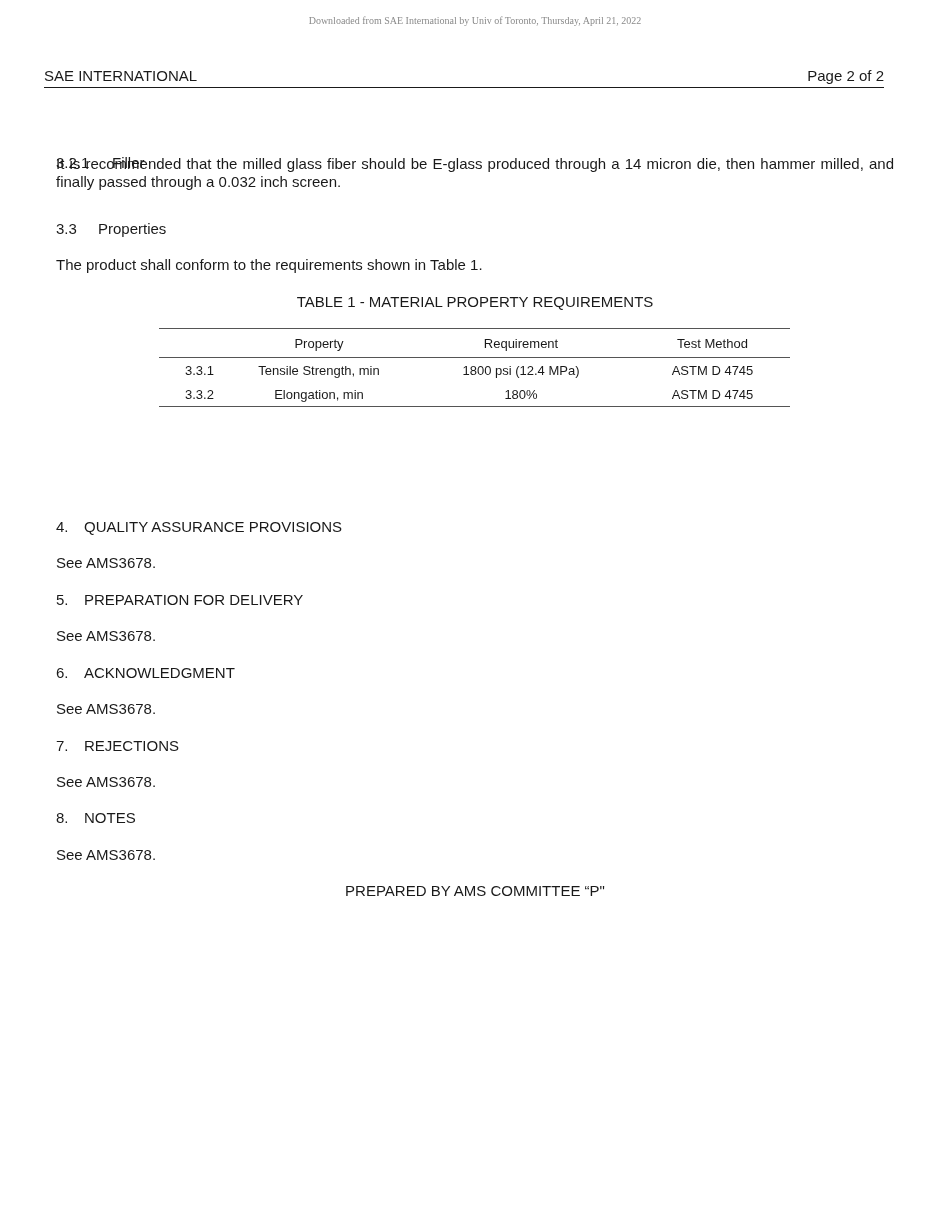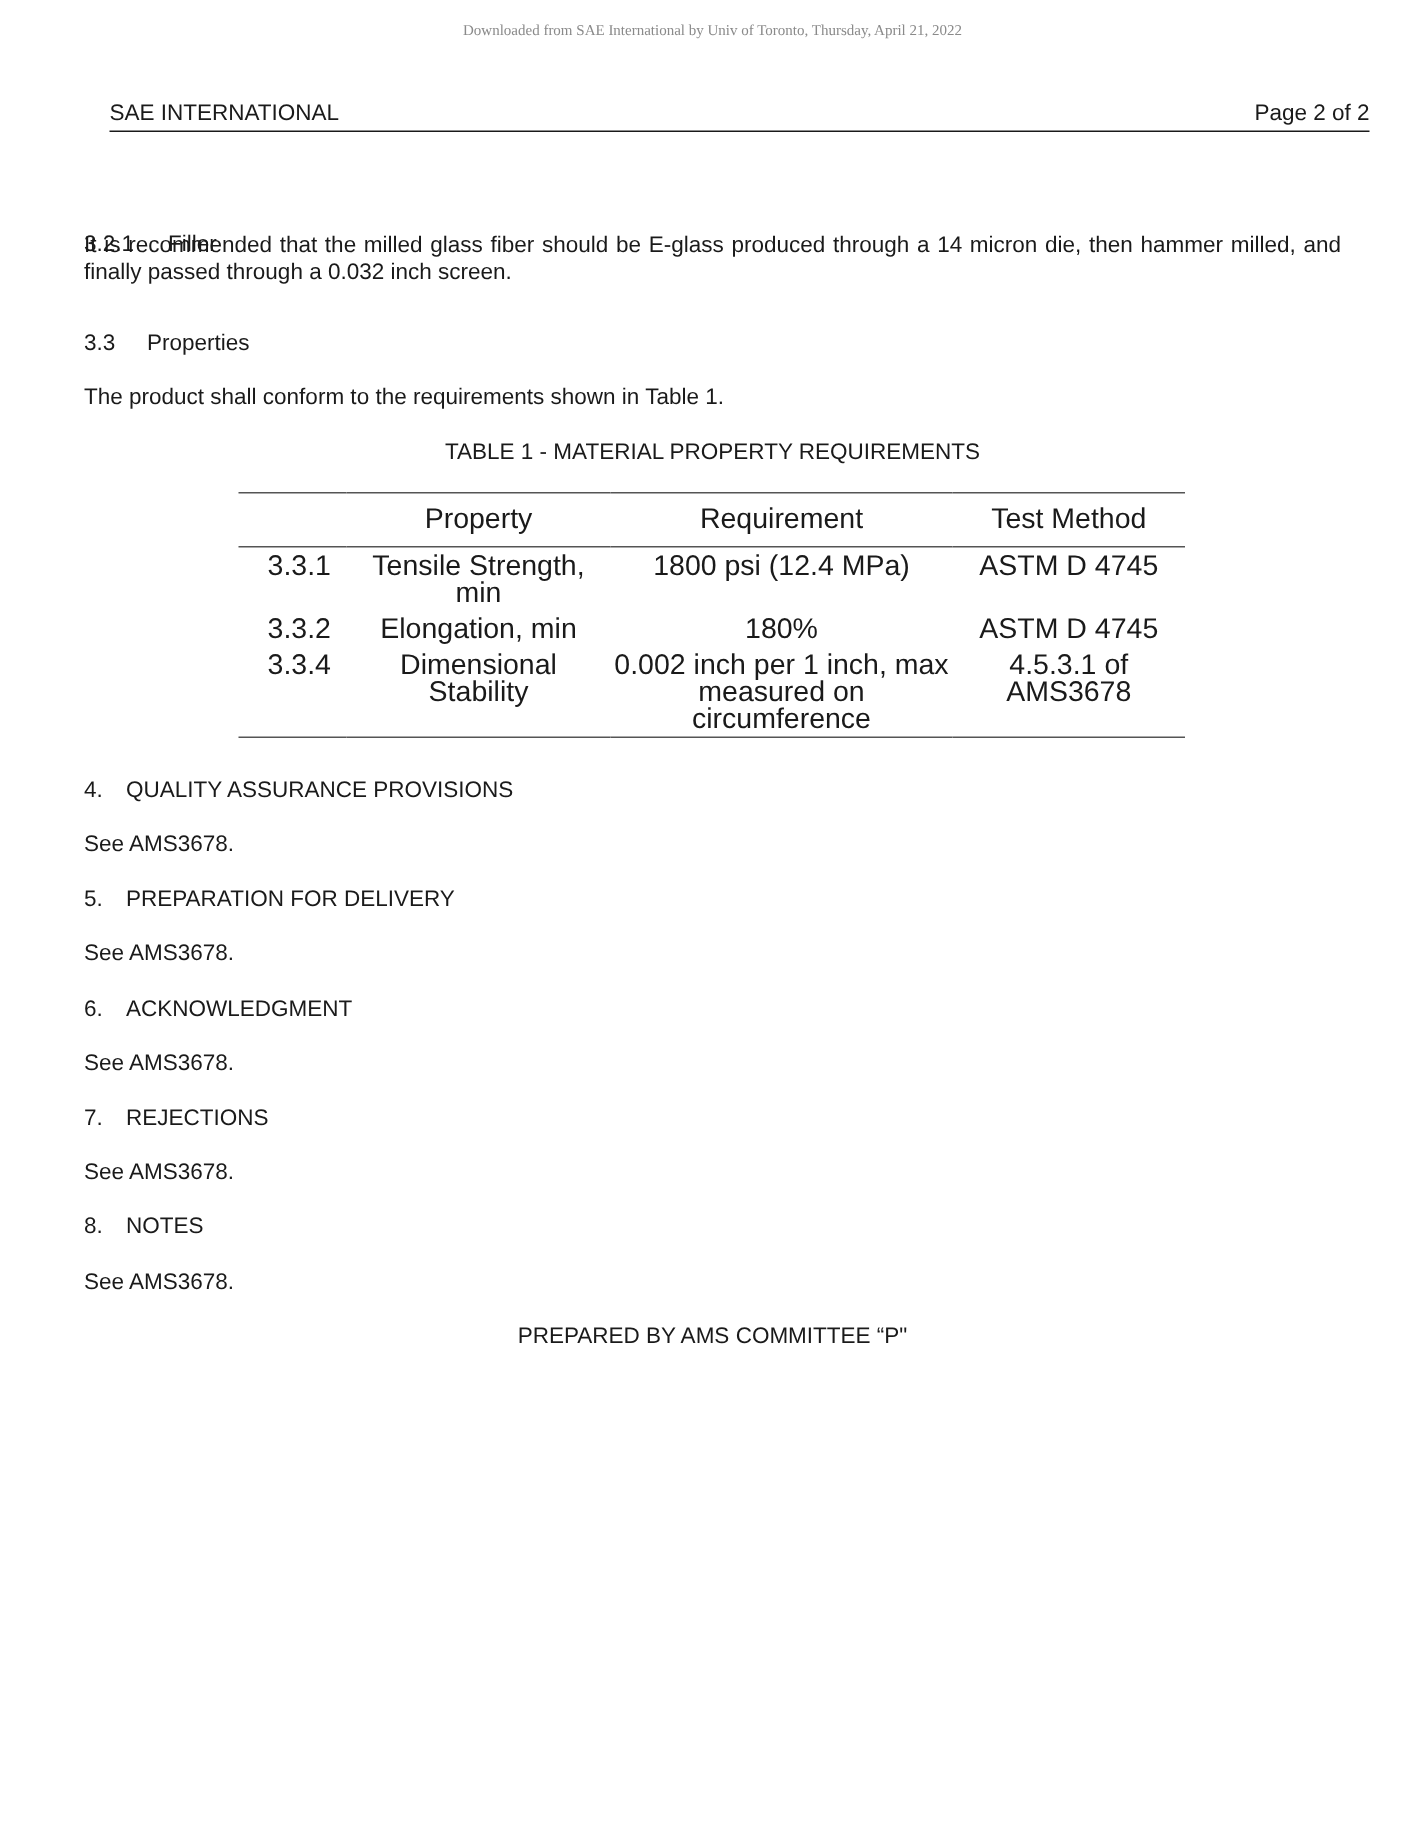--- a/index.html
+++ b/index.html
@@ -5,35 +5,35 @@
     html, body { margin: 0; padding: 0; background: #ffffff; }
     body {
       width: 950px; height: 1230px; position: relative; overflow: hidden;
       font-family: "Liberation Sans", sans-serif; color: #1a1a1a; font-size: 15px;
     }
     .download-note {
       position: absolute; top: 15px; left: 0; width: 950px; text-align: center;
       font-family: "Liberation Serif", serif; font-size: 10px; color: #8a8a8a;
     }
     .header {
-      position: absolute; top: 67px; left: 73px; width: 840px; height: 20px;
+      position: absolute; top: 67px; left: 44px; width: 840px; height: 20px;
       border-bottom: 1px solid #1a1a1a; font-size: 15px;
     }
     .header .left { position: absolute; left: 0; top: 0; }
     .header .center { position: absolute; left: 0; width: 840px; text-align: center; top: 0; }
     .header .right { position: absolute; right: 0; top: 0; }
     .block { position: absolute; left: 56px; width: 838px; line-height: 18px; }
     .num { display: inline-block; }
     .justify { text-align: justify; }
     .table-title {
       position: absolute; top: 293px; left: 0; width: 950px; text-align: center;
     }
     table.props {
       position: absolute; top: 328px; left: 159px; width: 631px;
-      border-collapse: collapse; font-size: 19px;
+      border-collapse: collapse; font-size: 13px;
     }
     table.props thead th {
       font-weight: normal; text-align: center; padding: 7px 0 6px 0;
       border-top: 1px solid #555; border-bottom: 1px solid #555;
     }
     table.props td { padding: 3px 0 3px 0; vertical-align: top; line-height: 18px; text-align: center; }
     table.props tbody tr:first-child td { padding-top: 4px; }
     table.props tbody tr:last-child td { border-bottom: 1px solid #555; padding-bottom: 2px; }
     .c-num { width: 63px; padding-left: 9px !important; }
     .c-prop { width: 176px; }
@@ -78,29 +78,20 @@
       <td>Tensile Strength, min</td>
       <td>1800 psi (12.4 MPa)</td>
       <td>ASTM D 4745</td>
     </tr>
     <tr>
       <td class="c-num">3.3.2</td>
       <td>Elongation, min</td>
       <td>180%</td>
       <td>ASTM D 4745</td>
     </tr>
-    <tr>
-      <td class="c-num">3.3.4</td>
-      <td>Dimensional Stability</td>
-      <td>
-        <div>0.002 inch per 1 inch, max</div>
-        <div>measured on circumference</div>
-      </td>
-      <td>4.5.3.1 of AMS3678</td>
-    </tr>
   </tbody>
 </table>
 
 <div class="block" style="top:518px;">
   <span class="num" style="width:28px;">4.</span><span>QUALITY ASSURANCE PROVISIONS</span>
 </div>
 <div class="block" style="top:554px;">See AMS3678.</div>
 
 <div class="block" style="top:591px;">
   <span class="num" style="width:28px;">5.</span><span>PREPARATION FOR DELIVERY</span>

